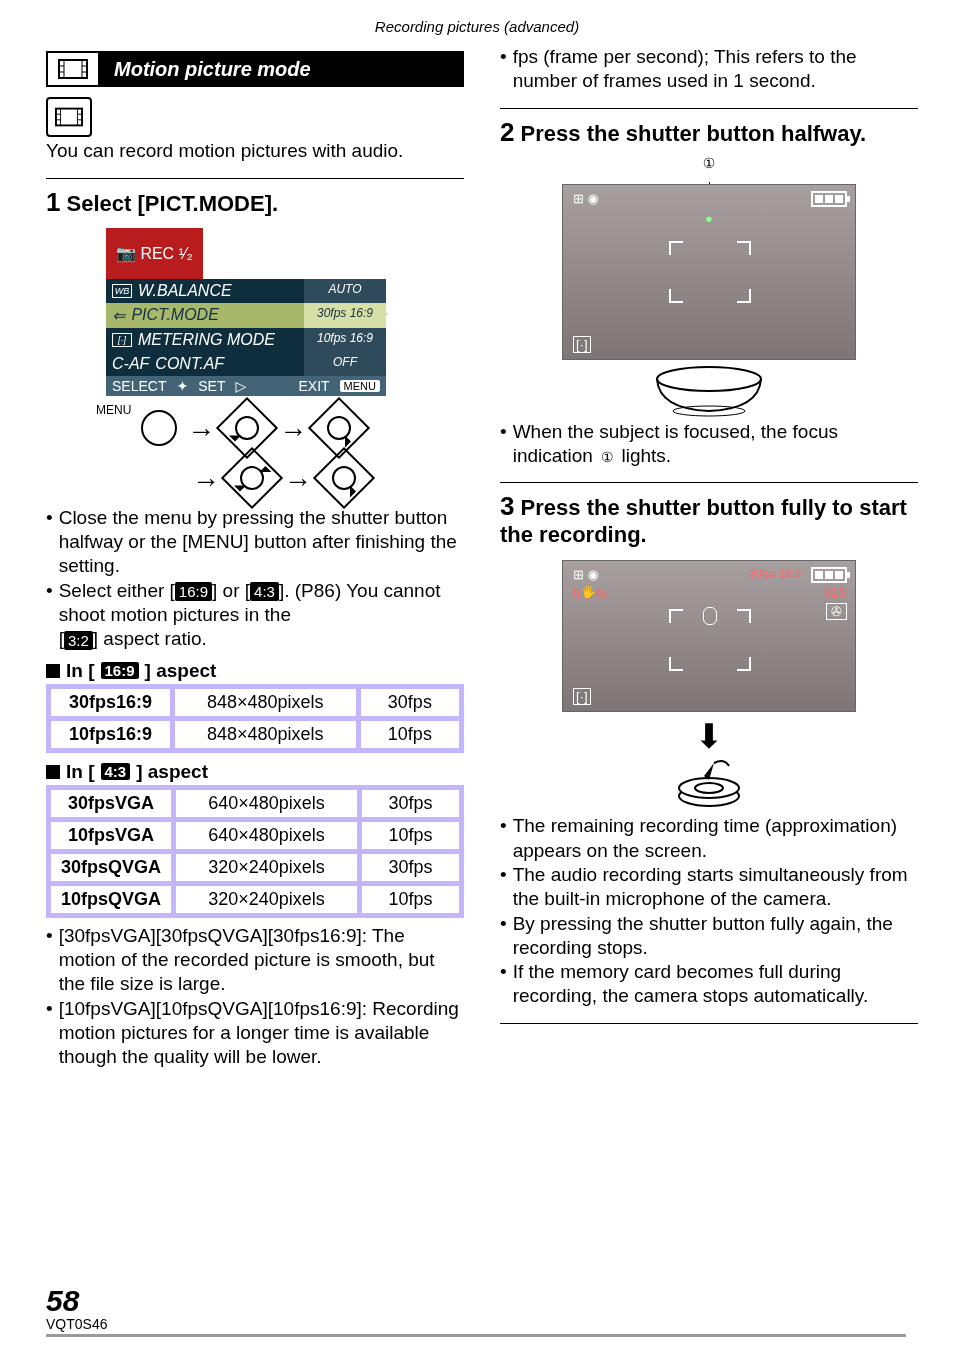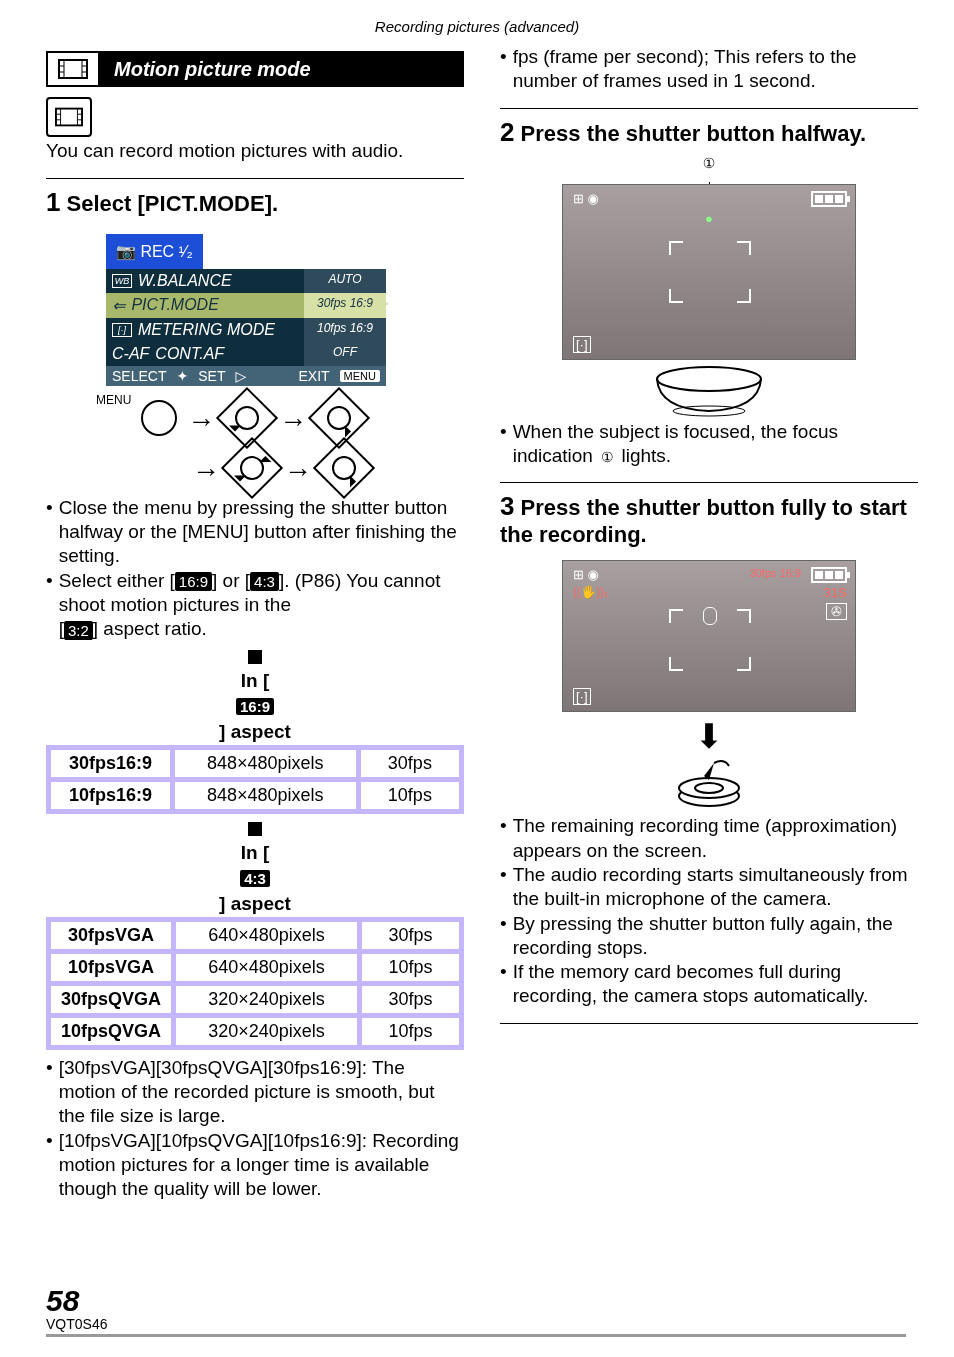--- a/index.html
+++ b/index.html
@@ -70,25 +70,24 @@
 
   
   .camera-menu {
     width: 280px;
     margin: 10px 0 4px 60px;
     font-family: Arial, sans-serif;
     font-size: 16px;
     color: #fff;
   }
   .camera-menu .tab {
-    background: #1d4ed8;
+    background: #b91c1c;
     display: inline-block;
-    padding: 8px 10px;
+    padding: 16px 10px;
     color: #fff;
-    margin-top: 6px;
   }
   .camera-menu .row {
     display: flex;
     align-items: stretch;
     font-style: italic;
   }
   .camera-menu .row .label {
     flex: 1;
     padding: 3px 6px;
     display: flex; align-items: center;
@@ -145,21 +144,21 @@
   .body-text { font-size: 19px; line-height: 1.28; }
   .bullet { display:flex; }
   .bullet::before { content:"•"; margin-right:6px; }
   .bullet > div { flex:1; }
 
   .aspect-badge {
     display:inline-block; background:#000; color:#fff; font-size:15px;
     padding: 0 4px; border-radius:2px; vertical-align:middle;
   }
 
-  .subhead { font-weight:bold; font-size:19px; display:flex; align-items:center; gap:6px; margin-top:8px;flex-direction:column; }
+  .subhead { font-weight:bold; font-size:19px; display:flex; align-items:center; gap:6px; margin-top:8px; }
   .subhead .blk { width:14px; height:14px; background:#000; }
 
   table.spec {
     border-collapse: collapse;
     width: 100%;
     margin-top: 2px;
     font-size: 18px;
   }
   table.spec td {
     border: 5px solid #c4b5fd;

